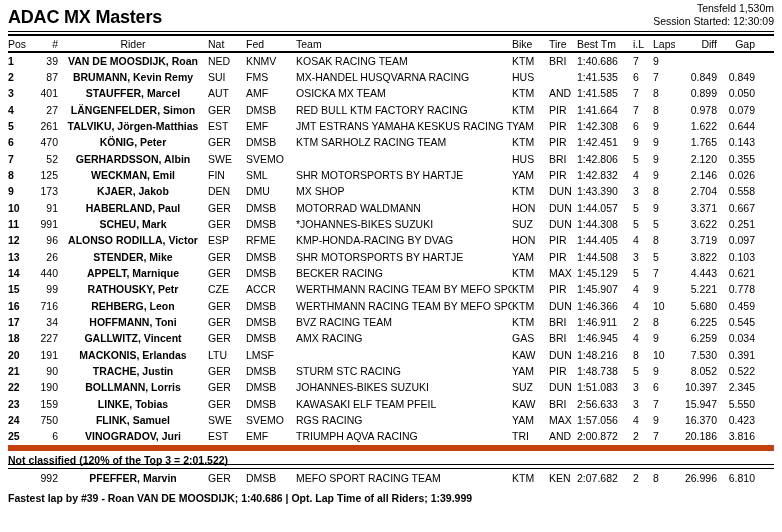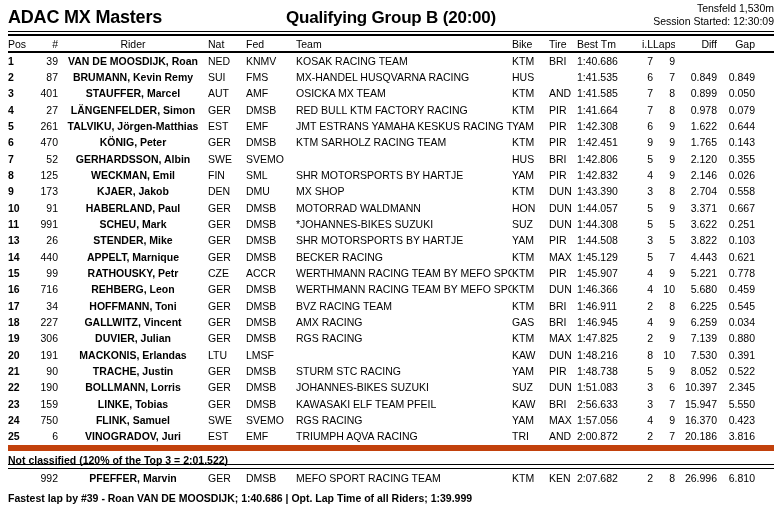--- a/index.html
+++ b/index.html
@@ -23,21 +23,21 @@
     font-size:10.5px; white-space:nowrap; overflow:hidden; vertical-align:middle;
     padding:0; height:16.35px;
   }
   thead th { font-size:11px; font-weight:normal; height:19px; text-align:left; }
   thead { border-bottom:2.5px solid #000; }
 
   .c-pos   { text-align:left; padding-left:2px; }
   .c-num   { text-align:right; }
   .c-rider { text-align:center; padding-left:8px; }
   .c-nat, .c-fed, .c-team, .c-bike, .c-tire, .c-besttm { text-align:left; }
-  .c-il, .c-laps { text-align:right; }
+  .c-il, .c-laps { text-align:left; }
   .c-diff, .c-gap { text-align:right; }
   thead .c-num { text-align:right; padding-right:6px; }
   tbody .c-pos, tbody .c-rider { font-weight:bold; }
 
   col.w-pos{width:26px} col.w-num{width:24px} col.w-rider{width:150px}
   col.w-nat{width:38px} col.w-fed{width:50px} col.w-team{width:216px}
   col.w-bike{width:37px} col.w-tire{width:28px} col.w-besttm{width:56px}
   col.w-il{width:20px} col.w-laps{width:22px} col.w-diff{width:42px}
   col.w-gap{width:38px} col.w-spacer{width:19px}
 
@@ -49,21 +49,20 @@
   
   .footerline { margin-top:5px; font-size:10.5px; font-weight:bold; }
 </style>
 </head>
 <body>
 
 <div class="sheet">
 
   <div class="titlebar">
     <div class="title-left">ADAC MX Masters</div>
-    <div class="title-center">Qualifying Group B (20:00)</div>
     <div class="session-block">
       <div>Tensfeld 1,530m</div>
       <div>Session Started: 12:30:09</div>
     </div>
   </div>
 
   <div class="rule-double-title"></div>
 
   <table class="grid">
     <colgroup>
@@ -271,20 +270,36 @@
           <td class="c-bike">SUZ</td>
           <td class="c-tire">DUN</td>
           <td class="c-besttm">1:44.308</td>
           <td class="c-il">5</td>
           <td class="c-laps">5</td>
           <td class="c-diff">3.622</td>
           <td class="c-gap">0.251</td>
           <td class="c-spacer"></td>
         </tr>
         <tr>
+          <td class="c-pos">12</td>
+          <td class="c-num">96</td>
+          <td class="c-rider">ALONSO RODILLA, Victor</td>
+          <td class="c-nat">ESP</td>
+          <td class="c-fed">RFME</td>
+          <td class="c-team">KMP-HONDA-RACING BY DVAG</td>
+          <td class="c-bike">HON</td>
+          <td class="c-tire">PIR</td>
+          <td class="c-besttm">1:44.405</td>
+          <td class="c-il">4</td>
+          <td class="c-laps">8</td>
+          <td class="c-diff">3.719</td>
+          <td class="c-gap">0.097</td>
+          <td class="c-spacer"></td>
+        </tr>
+        <tr>
           <td class="c-pos">13</td>
           <td class="c-num">26</td>
           <td class="c-rider">STENDER, Mike</td>
           <td class="c-nat">GER</td>
           <td class="c-fed">DMSB</td>
           <td class="c-team">SHR MOTORSPORTS BY HARTJE</td>
           <td class="c-bike">YAM</td>
           <td class="c-tire">PIR</td>
           <td class="c-besttm">1:44.508</td>
           <td class="c-il">3</td>
@@ -364,36 +379,20 @@
           <td class="c-nat">GER</td>
           <td class="c-fed">DMSB</td>
           <td class="c-team">AMX RACING</td>
           <td class="c-bike">GAS</td>
           <td class="c-tire">BRI</td>
           <td class="c-besttm">1:46.945</td>
           <td class="c-il">4</td>
           <td class="c-laps">9</td>
           <td class="c-diff">6.259</td>
           <td class="c-gap">0.034</td>
-          <td class="c-spacer"></td>
-        </tr>
-        <tr>
-          <td class="c-pos">19</td>
-          <td class="c-num">306</td>
-          <td class="c-rider">DUVIER, Julian</td>
-          <td class="c-nat">GER</td>
-          <td class="c-fed">DMSB</td>
-          <td class="c-team">RGS RACING</td>
-          <td class="c-bike">KTM</td>
-          <td class="c-tire">MAX</td>
-          <td class="c-besttm">1:47.825</td>
-          <td class="c-il">2</td>
-          <td class="c-laps">9</td>
-          <td class="c-diff">7.139</td>
-          <td class="c-gap">0.880</td>
           <td class="c-spacer"></td>
         </tr>
         <tr>
           <td class="c-pos">20</td>
           <td class="c-num">191</td>
           <td class="c-rider">MACKONIS, Erlandas</td>
           <td class="c-nat">LTU</td>
           <td class="c-fed">LMSF</td>
           <td class="c-team"></td>
           <td class="c-bike">KAW</td>

